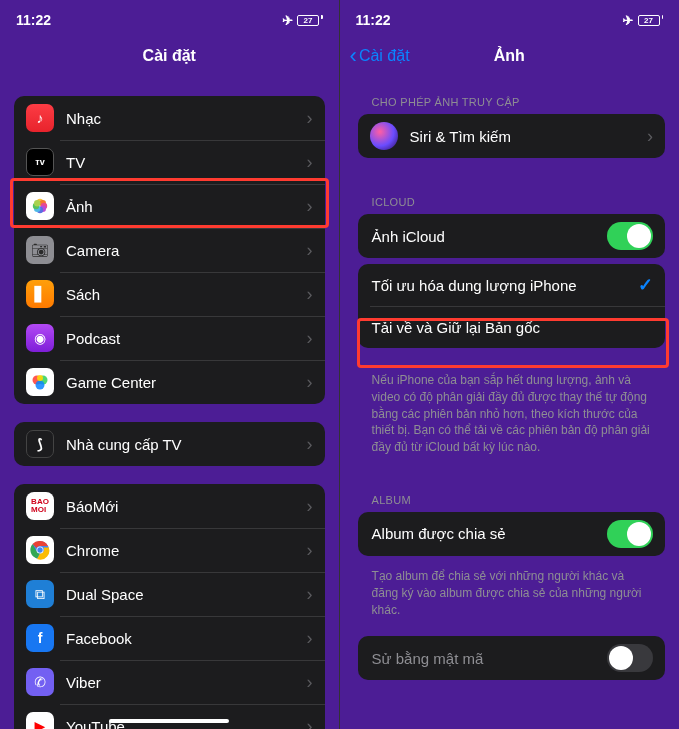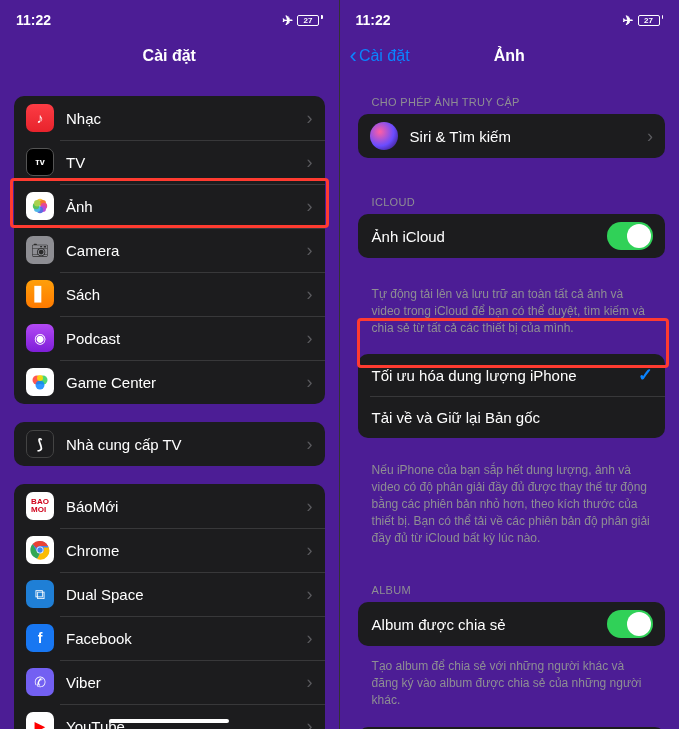--- a/index.html
+++ b/index.html
@@ -43,21 +43,21 @@
 .siri-icon { width: 28px; height: 28px; border-radius: 50%; background: radial-gradient(circle at 35% 35%, #ff5ea3, #6a4cff 55%, #2a0a5a); margin-right: 12px; flex-shrink: 0; }
 
 .ic-music { background: linear-gradient(180deg,#fc3c44,#e8232c); color:#fff; }
 .ic-tv { background: #000; color:#fff; font-size:9px; font-weight:700; border:0.5px solid #555; }
 .ic-photos { background: #fff; }
 .ic-camera { background: #8e8e93; color:#2a2a2a; }
 .ic-books { background: linear-gradient(180deg,#ff9f0a,#ff7a00); color:#fff; }
 .ic-podcast { background: linear-gradient(180deg,#b349f5,#7e1ed8); color:#fff; }
 .ic-gc { background: #fff; }
 .ic-provider { background: #1c1c1e; color:#fff; border:0.5px solid #444; font-weight:700; }
-.ic-baomoi { background:#fff; color:#d0021b; font-size:8px; font-weight:800; line-height:1; }
+.ic-baomoi { background:#fff; color:#d0021b; font-size:8px; font-weight:800; line-height:1;border-radius:8px; }
 .ic-chrome { background:#fff; }
 .ic-dual { background:#1f7fd6; color:#fff; }
 .ic-fb { background:#1877f2; color:#fff; font-weight:800; }
 .ic-viber { background:#7360f2; color:#fff; }
 .ic-yt { background:#fff; color:#ff0000; }
 .ic-gc svg, .ic-chrome svg, .ic-photos svg { width:20px; height:20px; }
 </style>
 </head>
 <body>
 
@@ -210,29 +210,28 @@
     <div class="section-header">CHO PHÉP ẢNH TRUY CẬP</div>
     <div class="group">
       <div class="row no-icon" style="padding-left:12px">
         <div class="siri-icon"></div>
         <span class="row-label">Siri &amp; Tìm kiếm</span>
         <span class="chevron">›</span>
       </div>
     </div>
 
     <div class="section-header">ICLOUD</div>
-    <div class="group" style="margin-bottom:22px">
+    <div class="group" style="margin-bottom:6px">
       <div class="row no-icon">
         <span class="row-label">Ảnh iCloud</span>
         <div class="toggle on">
             <div class="toggle-knob"></div>
           </div>
       </div>
     </div>
-    <div class="footer-text">Tự động tải lên và lưu trữ an toàn tất cả ảnh và video trong iCloud để bạn có thể duyệt, tìm kiếm và chia sẻ từ tất cả các thiết bị của mình.</div>
 
     <div class="group" style="">
       <div class="row no-icon">
         <span class="row-label">Tối ưu hóa dung lượng iPhone</span>
         <span class="checkmark">✓</span>
       </div>
       <div class="row no-icon">
         <span class="row-label">Tải về và Giữ lại Bản gốc</span>
       </div>
     </div>

